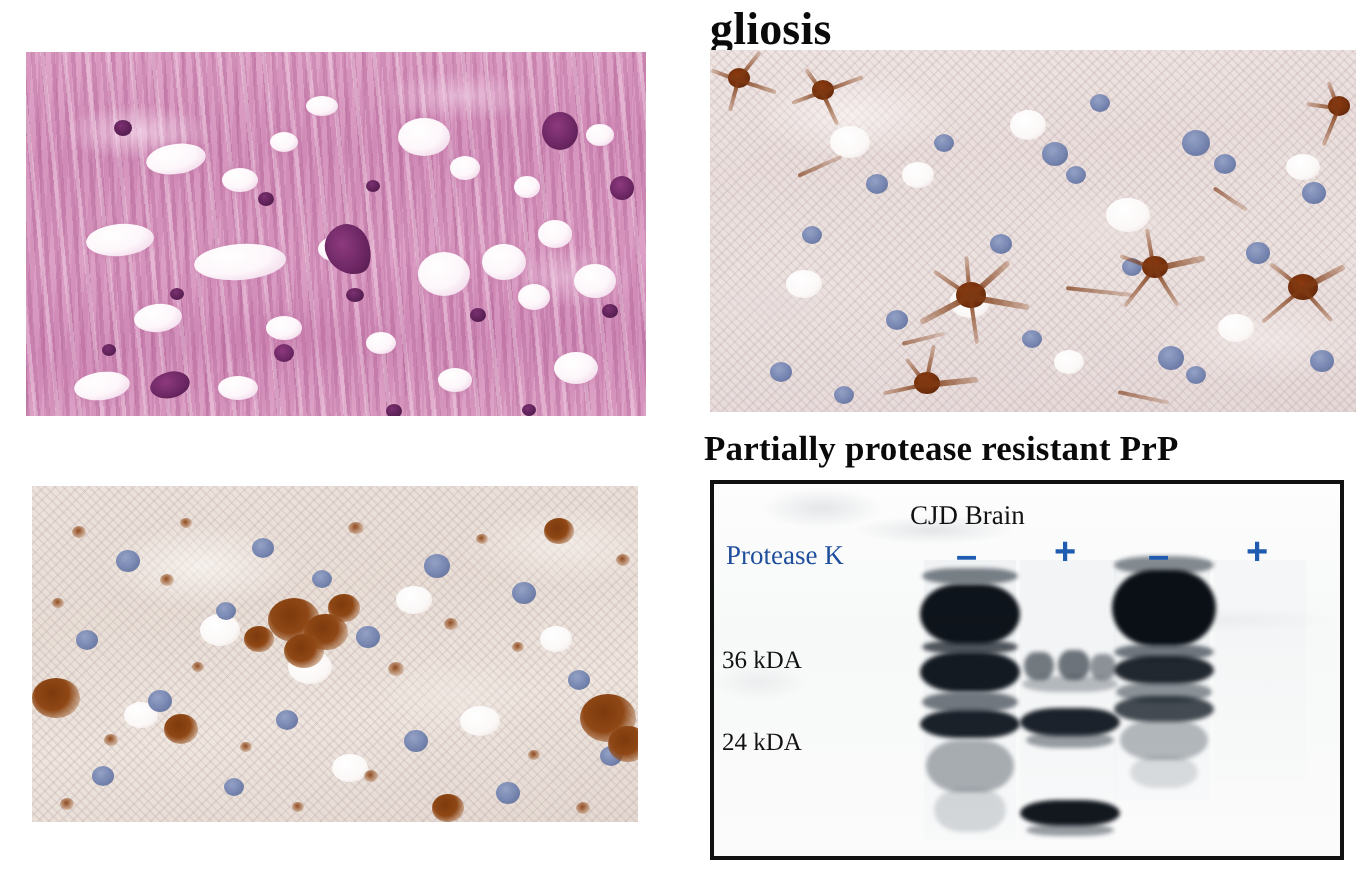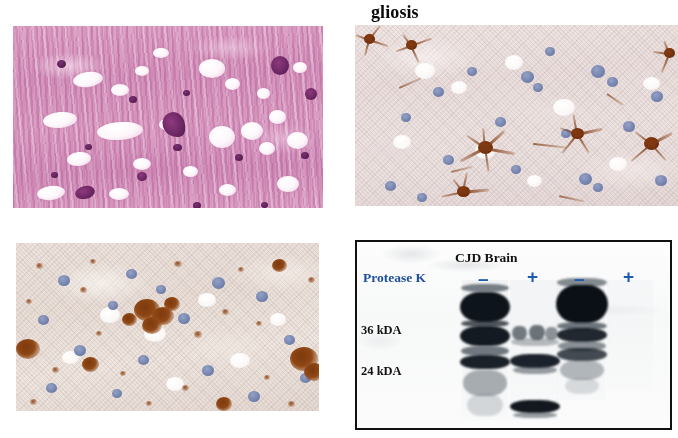--- a/index.html
+++ b/index.html
@@ -27,21 +27,21 @@
     color: #0a0a0a;
     white-space: nowrap;
     letter-spacing: 0.1px;
   }
   .panel-title sup {
     font-size: 0.62em;
     vertical-align: super;
     line-height: 0;
   }
   #title-spongiosis { left: 13px;  top: 2px;   font-size: 17.5px; }
-  #title-gliosis    { left: 355px; top: 2px;   font-size: 18px; margin-left: 16px; }
+  #title-gliosis    { left: 355px; top: 2px;   font-size: 23px; }
   #title-prpsc      { left: 16px;  top: 214px; font-size: 17.5px; }
   #title-blot       { left: 352px; top: 214px; font-size: 17.5px; }
 
   
   .micrograph {
     position: absolute;
     overflow: hidden;
   }
   #panel-spongiosis { left: 13px;  top: 26px;  width: 310px; height: 182px; }
   #panel-gliosis    { left: 355px; top: 25px;  width: 323px; height: 181px; }
@@ -186,21 +186,21 @@
     background: linear-gradient(180deg, rgba(228,232,236,0.85), rgba(240,243,245,0.5));
   }
   .band {
     position: absolute;
     border-radius: 42% / 55%;
     filter: blur(1.1px);
   }
   .blot-label {
     position: absolute;
     font-family: "Liberation Serif", serif;
-    font-weight: bold;
+    font-weight: normal;
     white-space: nowrap;
   }
   .lane-head {
     font-size: 13.5px;
     color: #121212;
   }
   .pk-label {
     font-size: 13.5px;
     color: #1f4e9c;
   }
@@ -218,20 +218,21 @@
 </style>
 </head>
 <body>
 
 <div id="figure">
 
 
   <div class="panel-title" id="title-gliosis">gliosis</div>
 
 
+  <div class="panel-title" id="title-blot">Partially protease resistant PrP</div>
 
   <div class="micrograph" id="panel-spongiosis">
     <div class="mg-layer he-base"></div>
     <div class="mg-layer he-fibers"></div>
     <div class="mg-layer he-mottle"></div>
 
     <div class="vac" style="left:60px;  top:46px;  width:30px; height:15px; transform:rotate(-8deg);"></div>
     <div class="vac" style="left:98px;  top:58px;  width:18px; height:12px;"></div>
     <div class="vac" style="left:122px; top:40px;  width:14px; height:10px;"></div>
     <div class="vac" style="left:186px; top:33px;  width:26px; height:19px;"></div>

